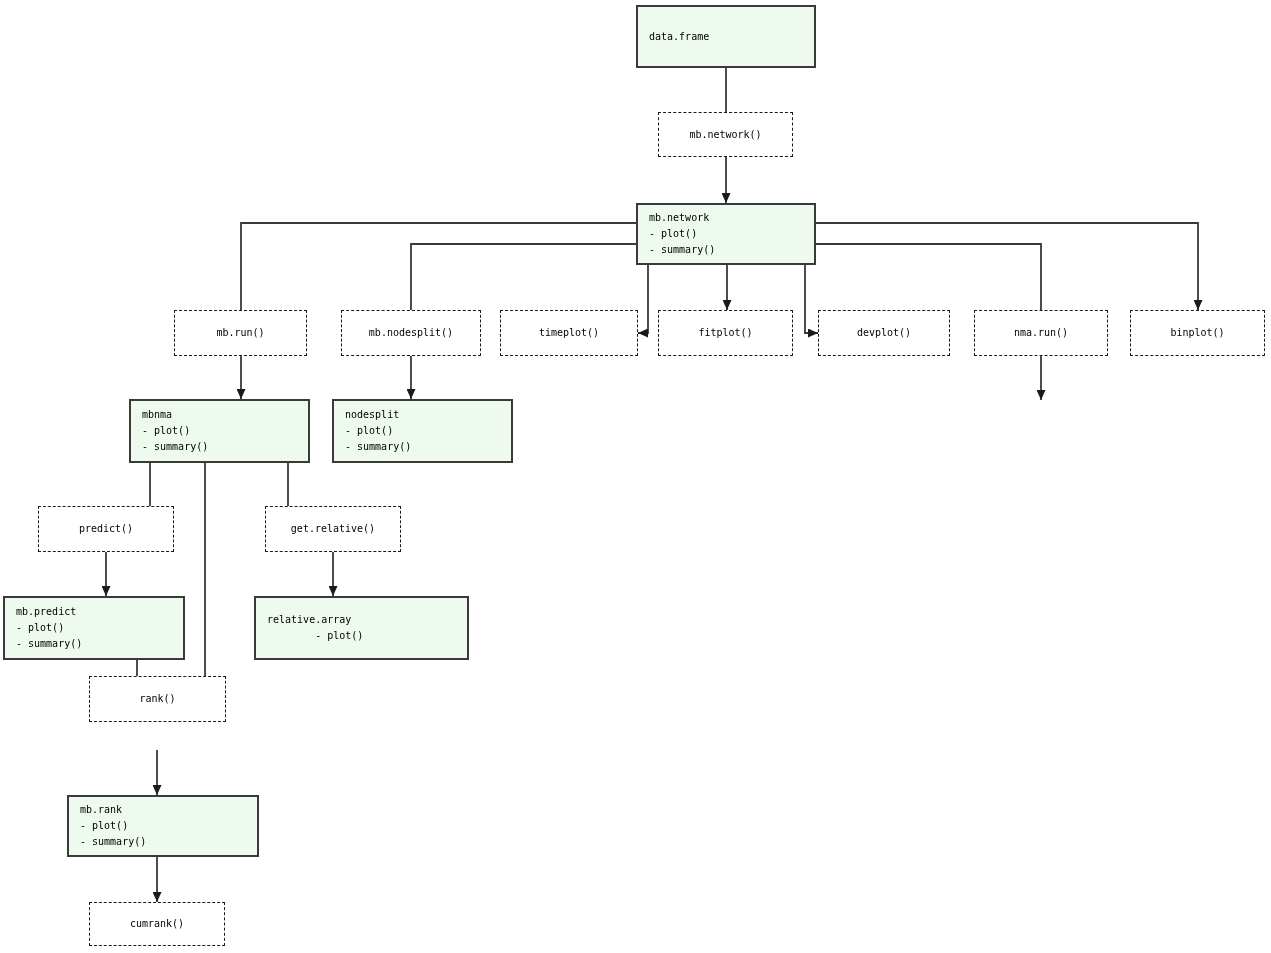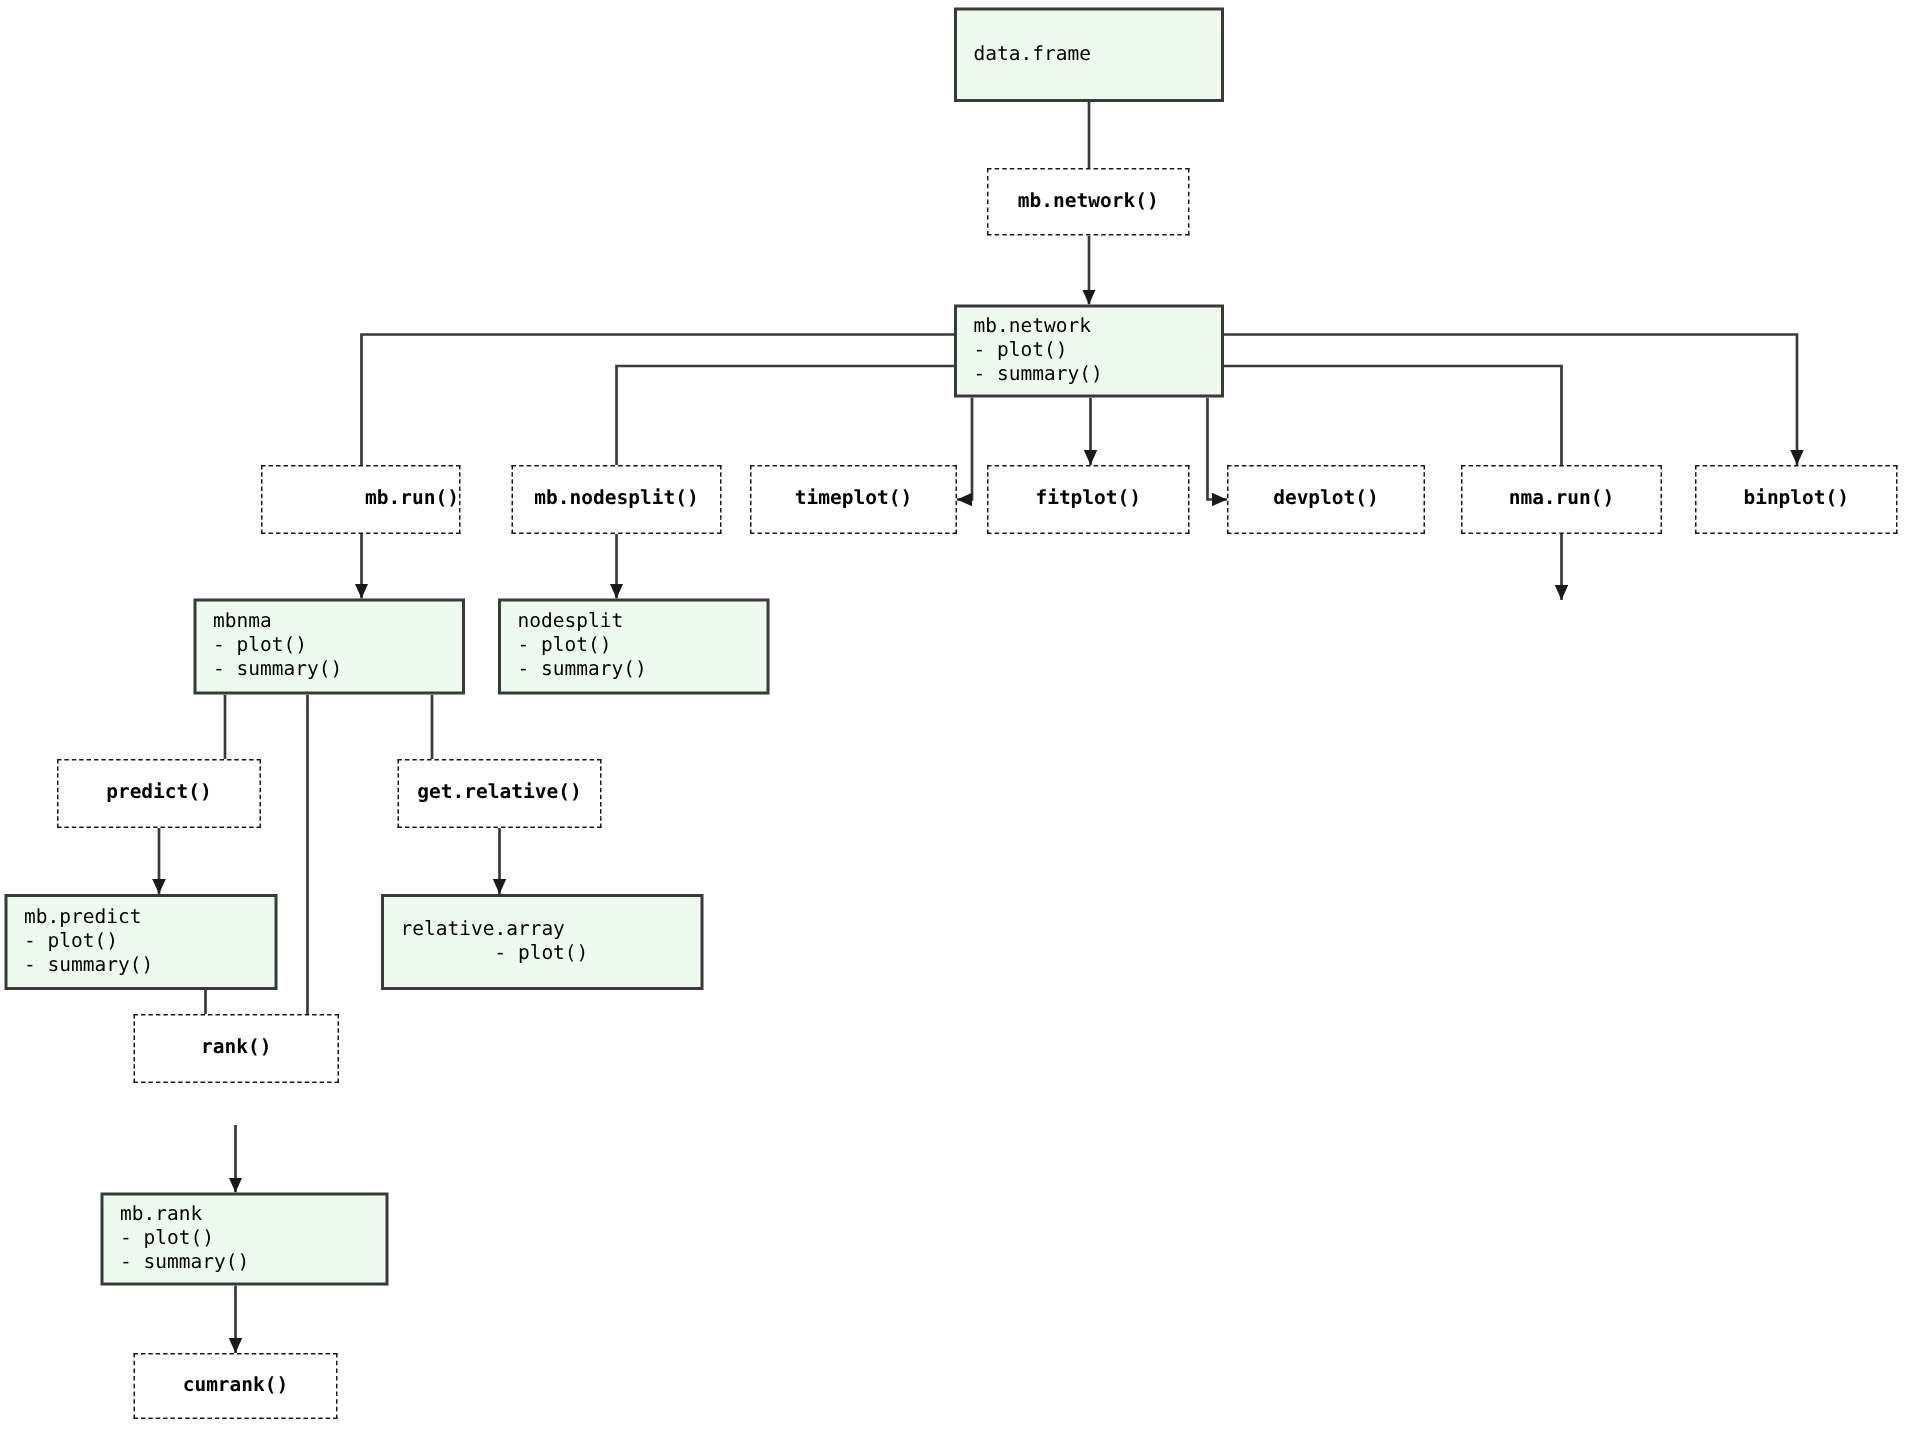--- a/index.html
+++ b/index.html
@@ -28,33 +28,33 @@
   .edge {
     fill: none;
     stroke: var(--edge);
     stroke-width: 1.8;
   }
   .node {
     position: absolute;
     box-sizing: border-box;
     display: flex;
     align-items: center;
-    font-size: 13px;
+    font-size: 10px;
     line-height: 16px;
   }
   .node.solid {
     background: var(--node-fill);
     border: 2px solid var(--node-border);
   }
   .node.dashed {
     background: #ffffff;
     border: 1.6px dashed var(--dashed-border);
   }
   .node.left   { justify-content: flex-start; padding-left: 11px; }
-  .node.center { justify-content: center; font-weight: bold; }
+  .node.center { justify-content: center; }
   .label { white-space: pre; }
 </style>
 </head>
 <body>
 
 <div class="canvas">
 
   <svg class="edge-layer" width="1271" height="953" viewBox="0 0 1271 953" xmlns="http://www.w3.org/2000/svg">
     <defs>
       <marker id="arrowhead" markerUnits="userSpaceOnUse" markerWidth="11" markerHeight="9" refX="10" refY="4.5" orient="auto">
@@ -91,21 +91,21 @@
   <div class="node dashed center" style="left:658px; top:112px; width:135px; height:45px;">
       <span class="label">mb.network()</span>
     </div>
 
   <div class="node solid left" style="left:636px;  top:203px; width:180px; height:62px;">
       <span class="label">mb.network
 - plot()
 - summary()</span>
     </div>
 
-  <div class="node dashed center" style="left:174px; top:310px; width:133px; height:46px;justify-content:flex-end;">
+  <div class="node dashed center" style="left:174px; top:310px; width:133px; height:46px;">
       <span class="label">mb.run()</span>
     </div>
   <div class="node dashed center" style="left:341px; top:310px; width:140px; height:46px;">
       <span class="label">mb.nodesplit()</span>
     </div>
   <div class="node dashed center" style="left:500px; top:310px; width:138px; height:46px;">
       <span class="label">timeplot()</span>
     </div>
   <div class="node dashed center" style="left:658px; top:310px; width:135px; height:46px;">
       <span class="label">fitplot()</span>

